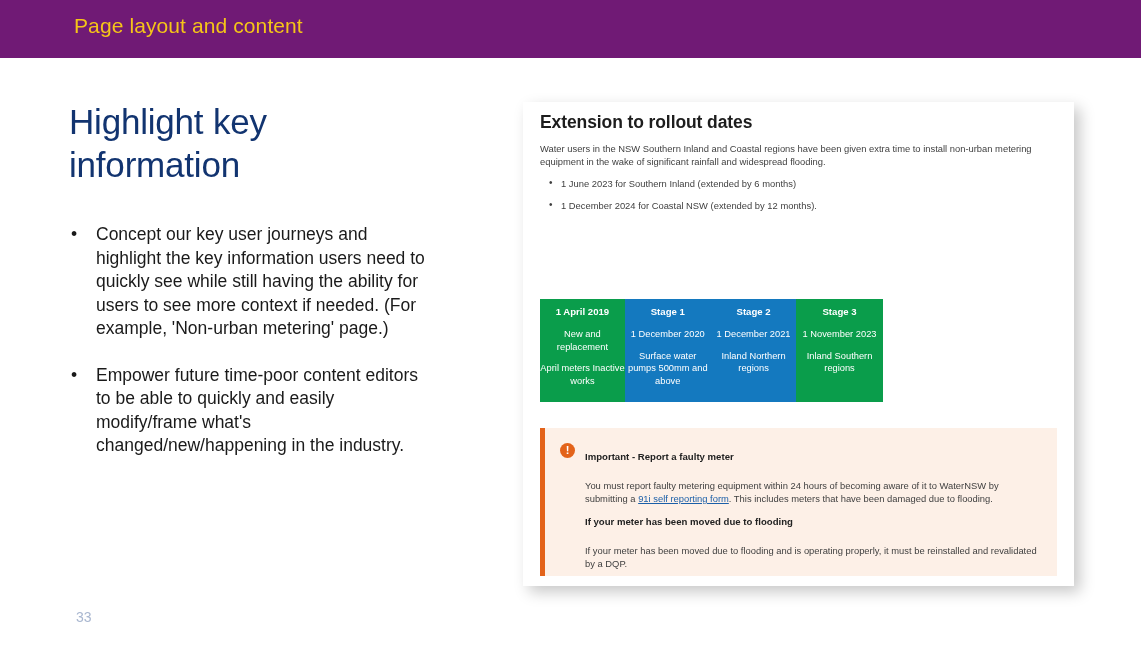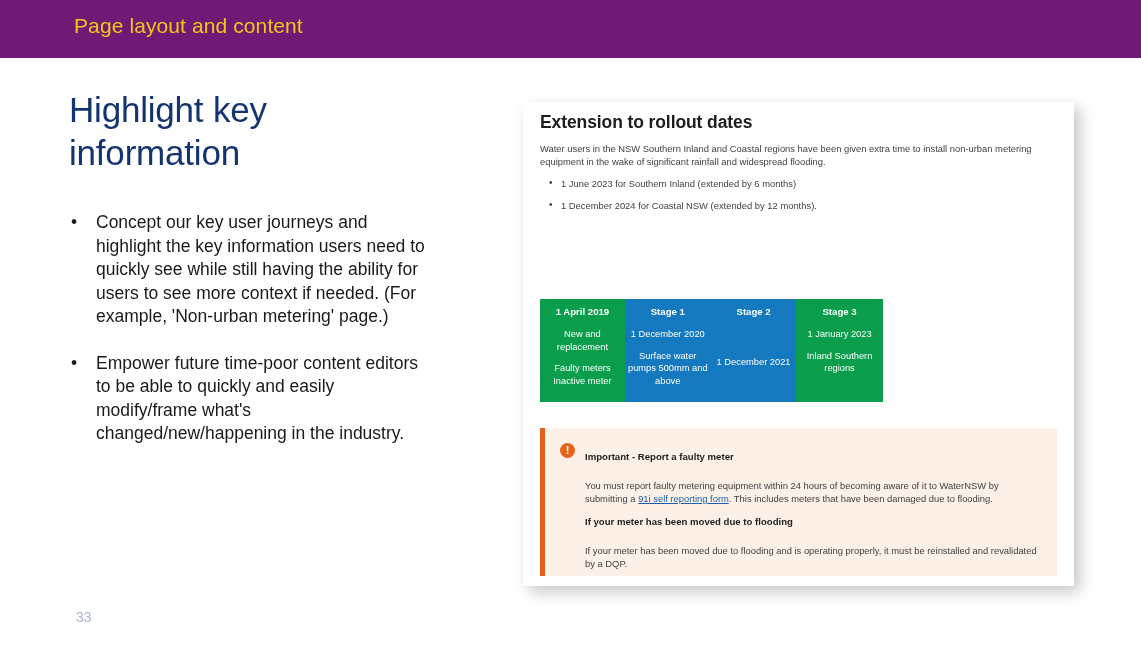--- a/index.html
+++ b/index.html
@@ -19,21 +19,21 @@
   #topbar-title{
     position:absolute;left:74px;top:14px;
     color:#f5c518;
     font-size:21px;
     letter-spacing:.1px;
     font-family:"Liberation Sans", sans-serif;
   }
 
   
   #left-col{
-    position:absolute;left:69px;top:88px;width:400px;
+    position:absolute;left:69px;top:100px;width:400px;
   }
   #slide-heading{
     color:#123470;
     font-size:35px;
     line-height:43px;
     font-weight:400;
     letter-spacing:-0.2px;
     margin:0;
     width:330px;
   }
@@ -171,37 +171,37 @@
       <li>1 December 2024 for Coastal NSW (extended by 12 months).</li>
     </ul>
   </div>
 </div>
 
 <div id="stage-table">
   <div class="stage-col" style="background:#0a9d4b;width:19.7%;">
     <div class="stage-head">1 April 2019</div>
     <div class="stage-line">New and replacement</div>
     <div class="stage-gap"></div>
-    <div class="stage-line">Faulty meters Inactive meter</div>
+    <div class="stage-line">April meters Inactive works</div>
   </div>
   <div class="stage-col" style="background:#1479bf;width:19.9%;">
     <div class="stage-head">Stage 1</div>
     <div class="stage-line">1 December 2020</div>
     <div class="stage-gap"></div>
     <div class="stage-line">Surface water pumps 500mm and above</div>
   </div>
-  <div class="stage-col" style="background:#1479bf;width:19.9%;gap:28px;">
+  <div class="stage-col" style="background:#1479bf;width:19.9%;">
     <div class="stage-head">Stage 2</div>
     <div class="stage-line">1 December 2021</div>
     <div class="stage-gap"></div>
     <div class="stage-line">Inland Northern regions</div>
   </div>
   <div class="stage-col" style="background:#0a9d4b;width:20.0%;">
     <div class="stage-head">Stage 3</div>
-    <div class="stage-line">1 January 2023</div>
+    <div class="stage-line">1 November 2023</div>
     <div class="stage-gap"></div>
     <div class="stage-line">Inland Southern regions</div>
   </div>
 </div>
 
 <div id="callout">
   <div id="callout-icon">!</div>
   <div id="callout-body">
     <div class="callout-h">Important - Report a faulty meter</div>
     <div class="callout-p"><span>You must report faulty metering equipment within 24 hours of becoming aware of it to WaterNSW by submitting a </span><a class="callout-link" href="#">91i self reporting form</a><span>. This includes meters that have been damaged due to flooding.</span></div>

